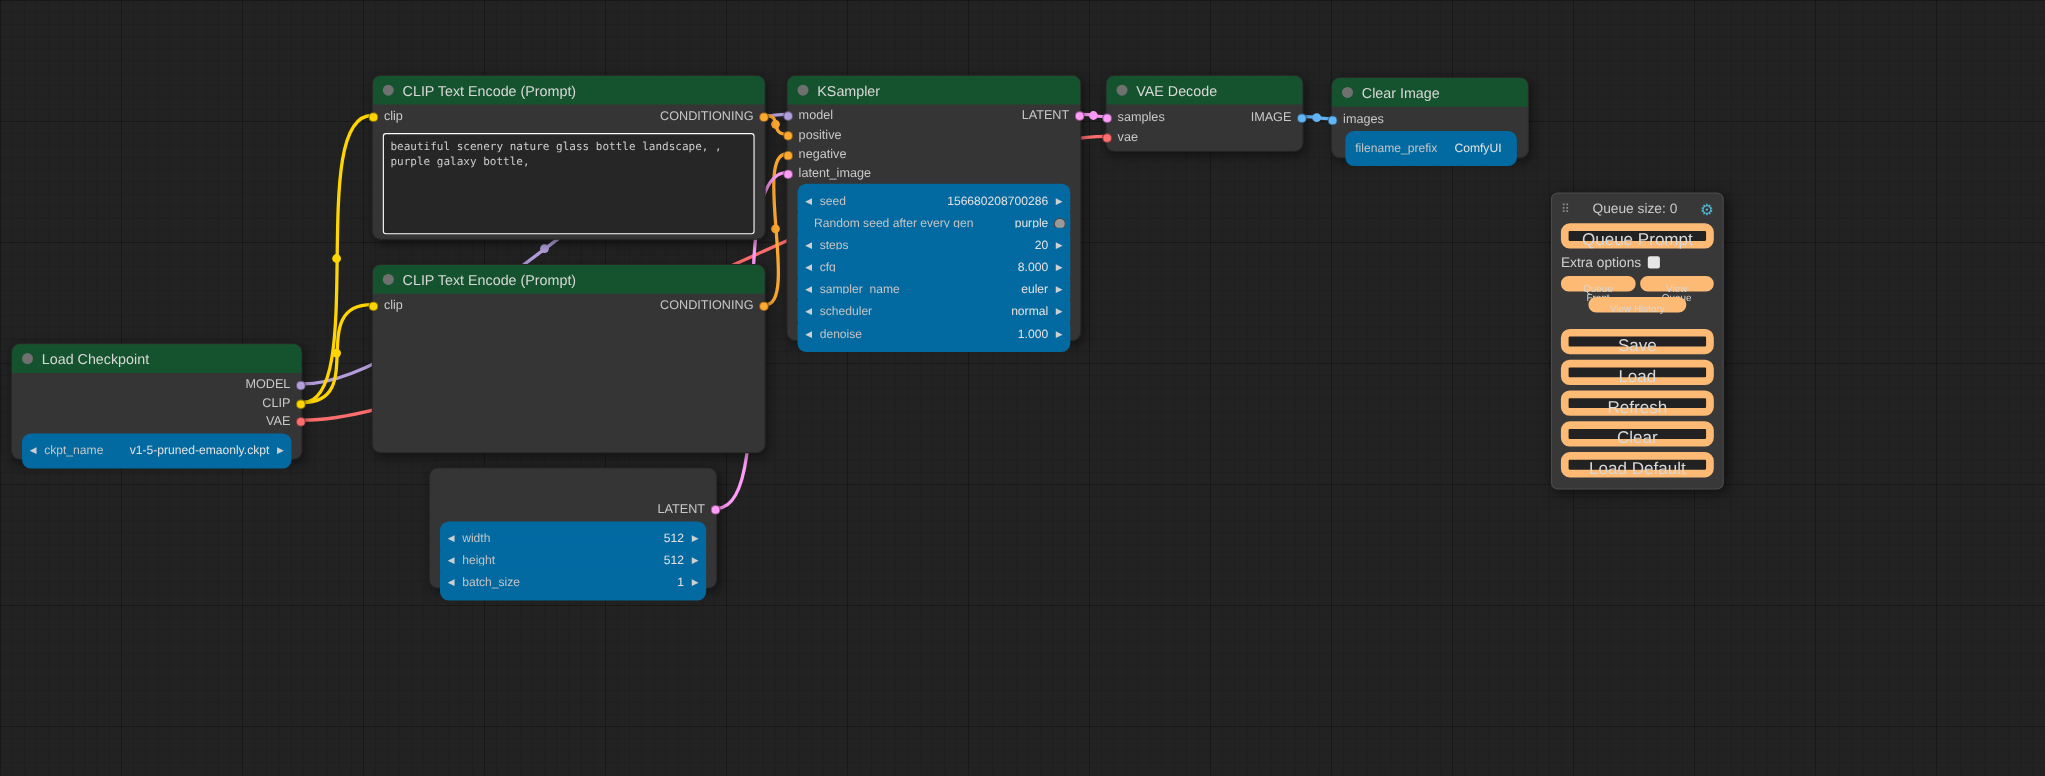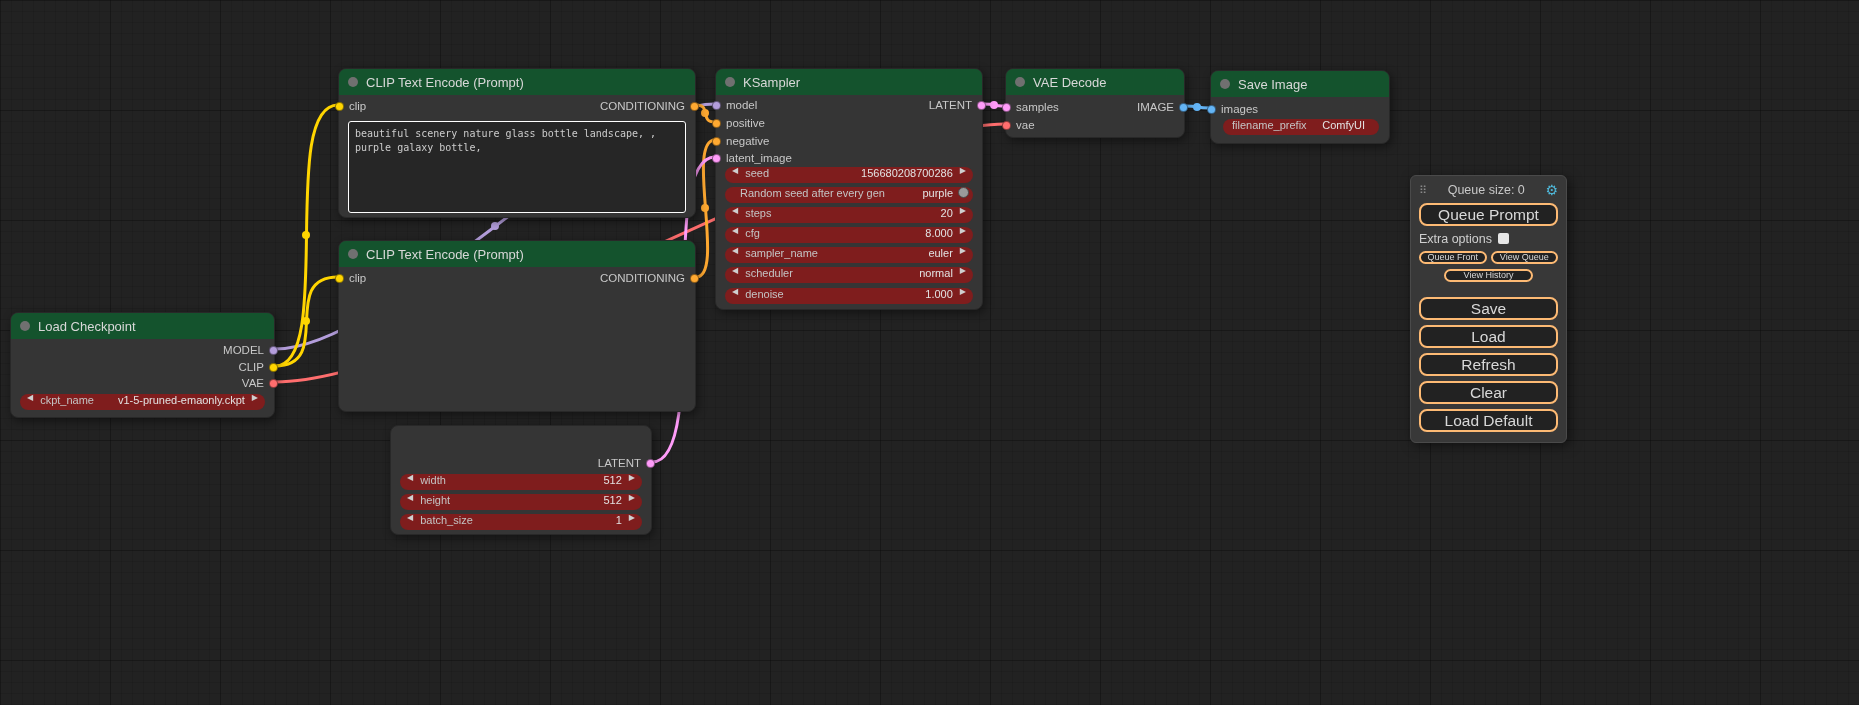--- a/index.html
+++ b/index.html
@@ -16,39 +16,39 @@
   svg.wires path{fill:none;stroke-width:3;stroke-linecap:round;}
   .node{position:absolute;background:#353535;border:1px solid #282828;border-radius:8px;
     box-shadow:2px 3px 10px rgba(0,0,0,.45);z-index:2;}
   .ntitle{height:26px;display:flex;align-items:center;gap:8px;padding:0 9px;background:#14532d;
     border-radius:7px 7px 0 0;color:#d8d8d8;font-size:13px;white-space:nowrap;}
   .cdot{width:10px;height:10px;border-radius:50%;background:#707070;flex:0 0 auto;}
   .slot{position:absolute;display:flex;align-items:center;height:14px;font-size:11.5px;color:#c8c8c8;gap:5px;white-space:nowrap;}
   .slot.in{left:-4px;}
   .slot.out{right:-4px;}
   .dot{width:9px;height:9px;border-radius:50%;flex:0 0 auto;border:1px solid rgba(0,0,0,.45);}
-  .widget{position:absolute;left:9px;right:9px;height:16px;background:#7f1d1d;border-radius:8px;
-    display:flex;align-items:flex-start;padding:0 7px;font-size:11px;color:#c4c4c4;white-space:nowrap;}
+  .widget{position:absolute;left:9px;right:9px;height:32px;background:#0369a1;border-radius:8px;
+    display:flex;align-items:center;padding:0 7px;font-size:11px;color:#c4c4c4;white-space:nowrap;}
   .warr{font-size:8px;color:#cfcfcf;line-height:1;cursor:pointer;}
   .wlabel{margin-left:7px;}
   .wvalue{margin-left:auto;margin-right:7px;color:#e2e2e2;}
   .widget.toggle .wlabel{margin-left:8px;}
   .widget.toggle .wvalue{margin-right:5px;}
   .tball{width:11px;height:11px;border-radius:50%;background:#9a9a9a;border:1px solid #4a4a4a;margin-right:-3px;flex:0 0 auto;}
   .textbox{position:absolute;left:9px;right:9px;background:#262626;border:1px solid #ffffff;border-radius:3px;
     padding:5px 6px;font-family:"DejaVu Sans Mono",monospace;font-size:10px;line-height:1.4;color:#ccc;
     white-space:pre-wrap;overflow:hidden;}
   
   .qpanel{position:absolute;left:1410px;top:175px;width:157px;z-index:3;background:rgba(58,58,58,.95);
     border:1px solid #4a4a4a;border-radius:6px;padding:6px 8px 10px;display:flex;flex-direction:column;gap:5px;
     box-shadow:3px 3px 12px rgba(0,0,0,.5);}
   .qhead{display:flex;align-items:center;justify-content:space-between;color:#c8c8c8;font-size:12.5px;height:16px;}
   .qdrag{color:#8a8a8a;font-size:11px;cursor:grab;}
   .qgear{font-size:14px;cursor:pointer;}
-  .qbtn{background:#222;border:2px solid #fdba74;color:#d8d8d8;border-radius:8px;font-family:"Liberation Sans",sans-serif;cursor:pointer;}
+  .qbtn{background:#222;border:7px solid #fdba74;color:#d8d8d8;border-radius:8px;font-family:"Liberation Sans",sans-serif;cursor:pointer;}
   .qbtn.big{height:23px;font-size:15.5px;}
   .qbtn.small{height:13px;font-size:9px;border-radius:7px;padding:0 5px;flex:1;line-height:1;}
   .qextra{display:flex;align-items:center;gap:6px;color:#d0d0d0;font-size:12.5px;height:15px;}
   .qcheck{width:11px;height:11px;background:#e6e6e6;border-radius:2px;cursor:pointer;}
   .qsmallrow{display:flex;gap:4px;}
   .qsmallrow.center{justify-content:center;}
   .qsmallrow.center .qbtn{flex:0 0 64%;}
   .qgap{height:5px;}
 </style>
 </head>
@@ -241,21 +241,21 @@
   </div>
   <div class="slot out" style="top:31px">
     <span>IMAGE</span>
     <span class="dot" style="background: rgb(100, 181, 246);"></span>
   </div>
 </div>
 
 <div class="node" style="left:1210px;top:70px;width:180px;height:74px;">
   <div class="ntitle">
     <span class="cdot"></span>
-    <span>Save Image</span>
+    <span>Clear Image</span>
   </div>
   <div class="slot in" style="top:31px">
     <span class="dot" style="background: rgb(100, 181, 246);"></span>
     <span>images</span>
   </div>
   <div class="widget" style="top:48px;left:12px;right:10px;">
     <span class="wlabel" style="margin-left:2px">filename_prefix</span>
     <span class="wvalue">ComfyUI</span>
   </div>
 </div>

